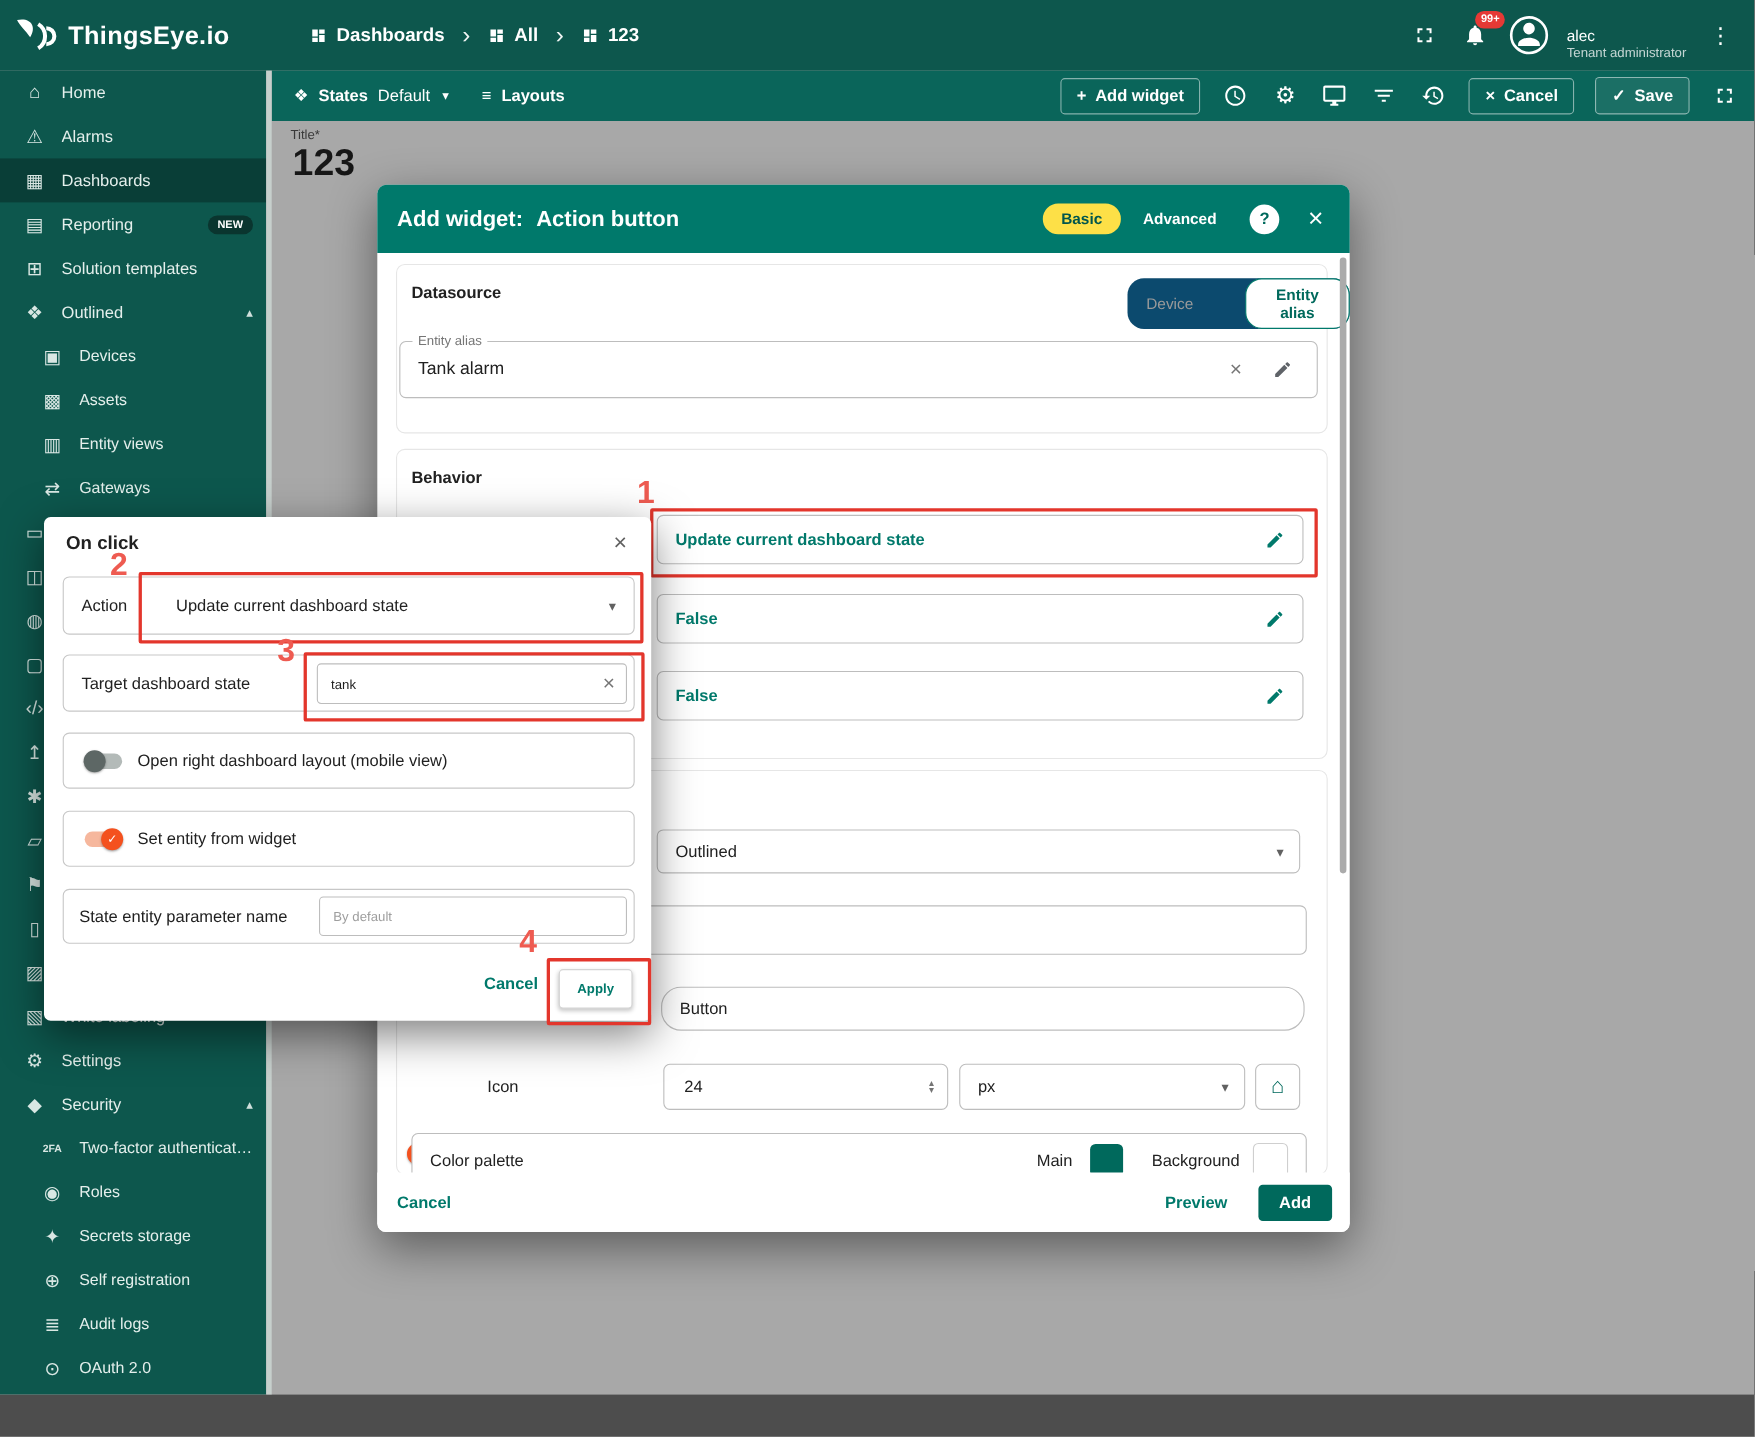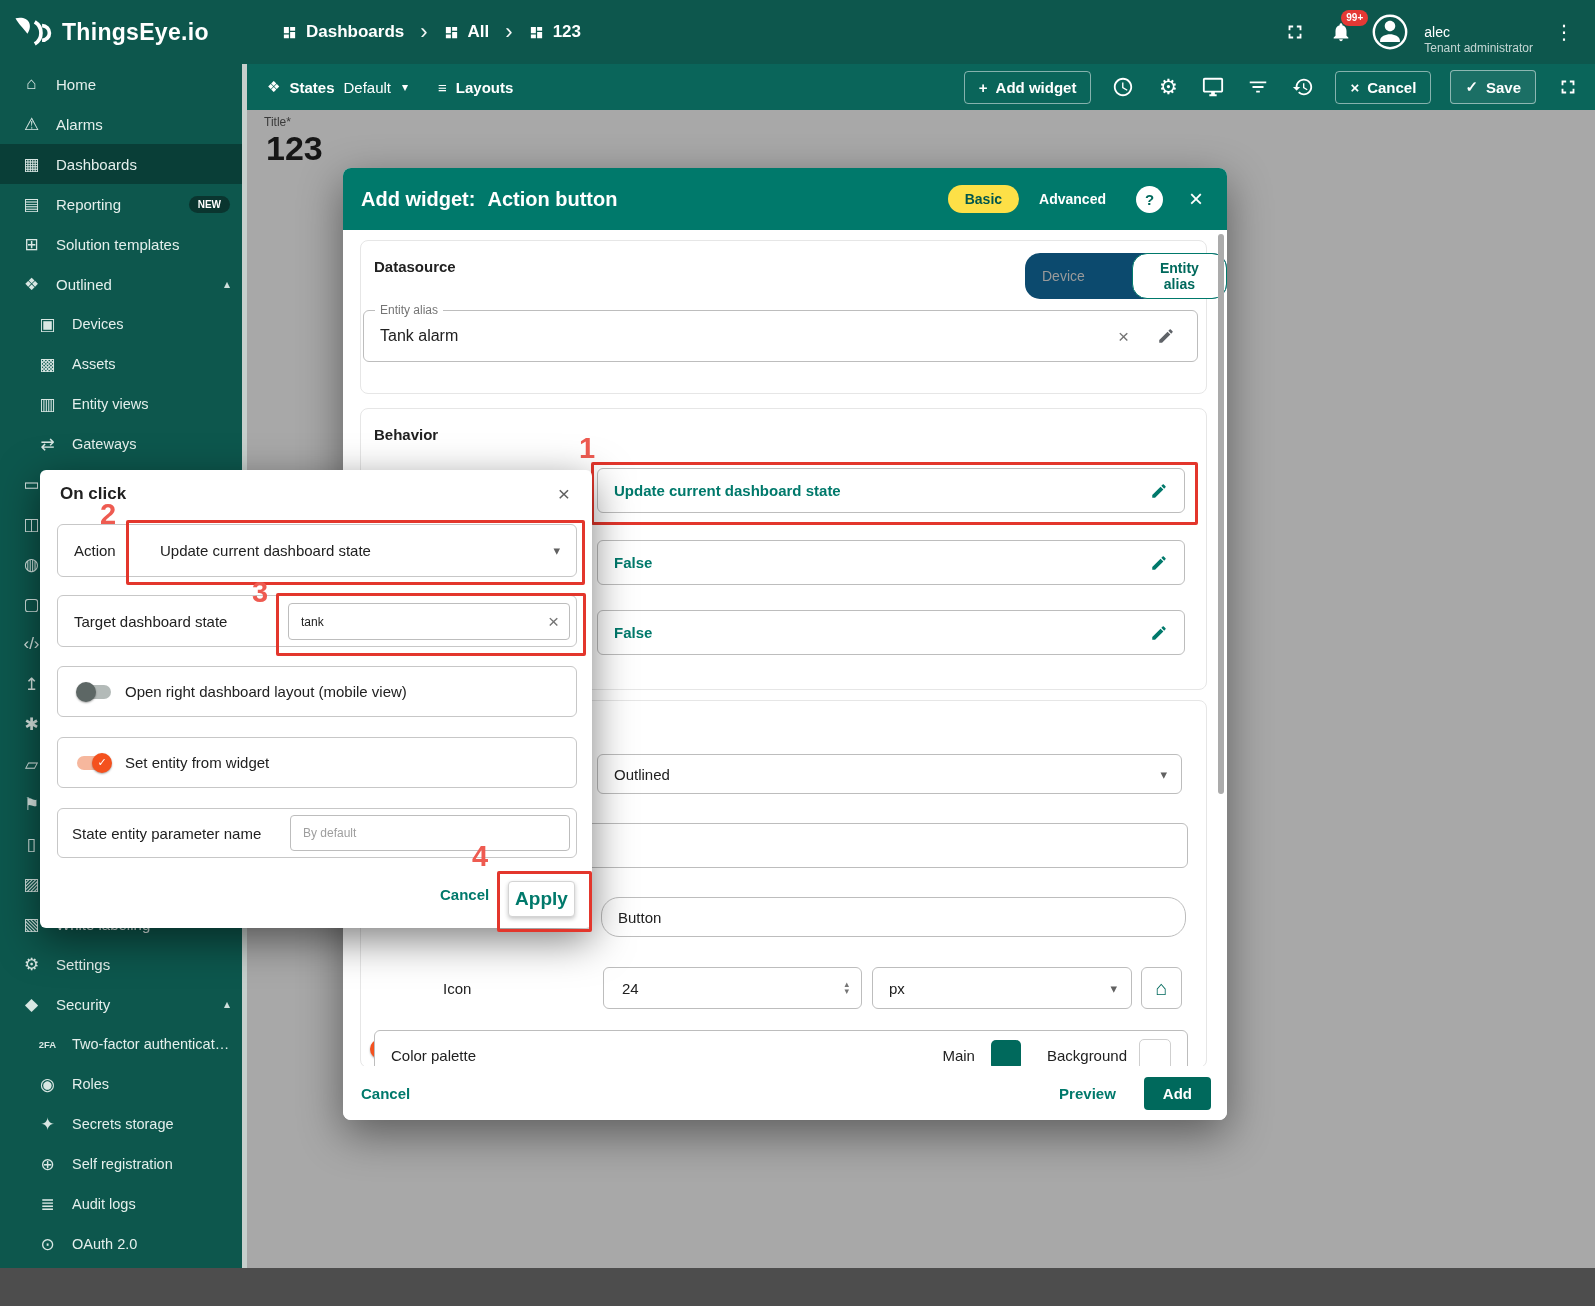--- a/index.html
+++ b/index.html
@@ -122,21 +122,21 @@
   .target-input{left:248px;top:133px;width:282px;height:37px;}
   .drow-toggle{padding-left:18px;gap:13px;}
   .drow-toggle1{top:196px;height:51px;}
   .drow-toggle2{top:267px;height:51px;}
   .toggle-label{font-size:15px;}
   .drow-param{top:338px;height:50px;padding-left:14px;}
   .param-label{font-size:15px;}
   .param-input{left:250px;top:345px;width:280px;height:36px;}
   .param-input input::placeholder{color:#9e9e9e;opacity:1;}
   .dialog-cancel{position:absolute;left:398px;top:412px;}
-  .apply-btn{position:absolute;left:468px;top:411px;width:67px;height:36px;background:#fff;border:1px solid #d4d4d4;border-radius:4px;color:#00796b;font-weight:700;font-size:19px;box-shadow:0 2px 4px rgba(0,0,0,.22);}
+  .apply-btn{position:absolute;left:468px;top:411px;width:67px;height:36px;background:#fff;border:1px solid #d4d4d4;border-radius:4px;color:#00796b;font-weight:700;font-size:12px;box-shadow:0 2px 4px rgba(0,0,0,.22);}
 
   
   .toggle{position:relative;width:36px;height:20px;flex:none;cursor:pointer;}
   .toggle .track{position:absolute;left:1px;right:1px;top:3px;height:14px;border-radius:7px;}
   .toggle .thumb{position:absolute;top:0;width:20px;height:20px;border-radius:50%;display:flex;align-items:center;justify-content:center;font-size:11px;color:#fff;box-shadow:0 1px 2px rgba(0,0,0,.35);}
   .toggle.off .track{background:#b3bab8;}
   .toggle.off .thumb{left:0;background:#5d6765;}
   .toggle.on .track{background:#f6b79d;}
   .toggle.on .thumb{right:0;background:#f4511e;}
 

